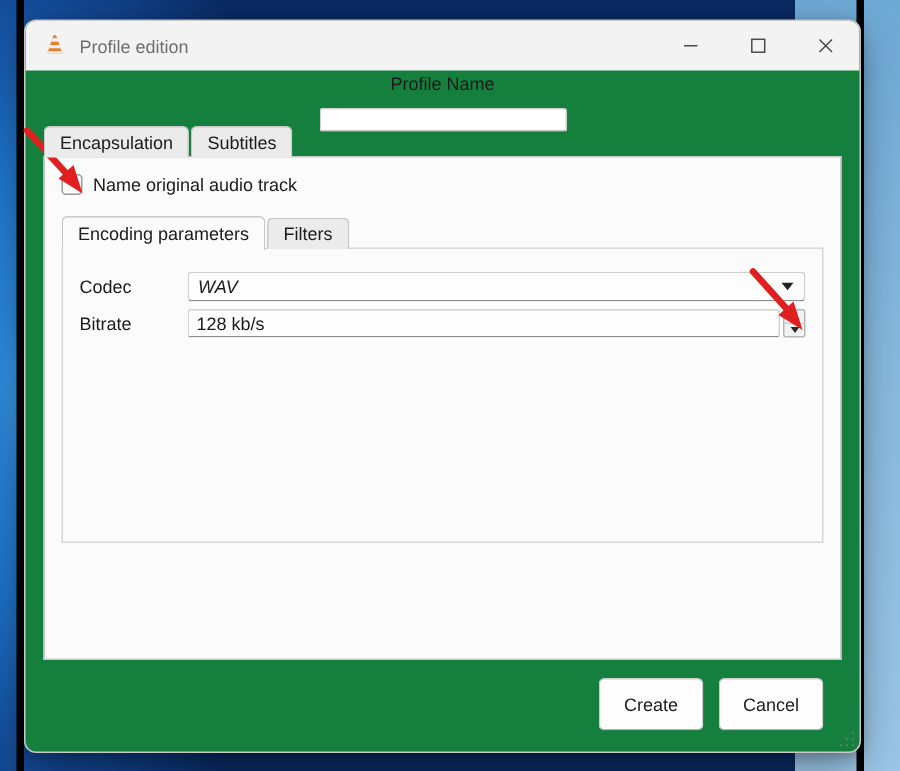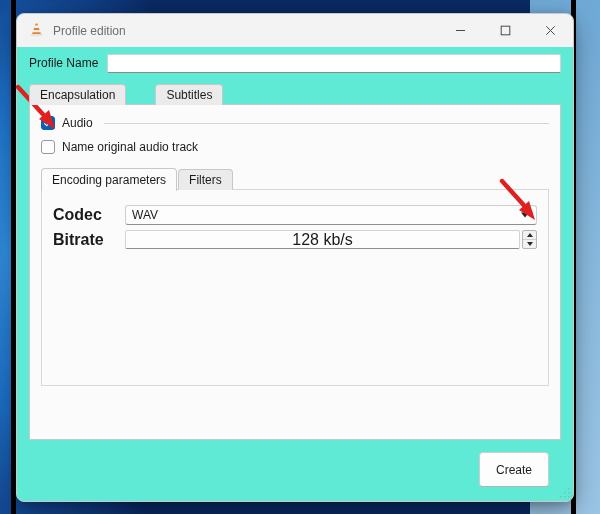--- a/index.html
+++ b/index.html
@@ -52,21 +52,21 @@
   .capture-bar.left  { left: 11px; }
   .capture-bar.right { left: 571px; }
 
   
   #window {
     position: absolute;
     left: 16px;
     top: 13px;
     width: 556px;
     height: 487px;
-    background: #5eead4;
+    background: #15803d;
     border: 1px solid #c9c9c9;
     border-radius: 8px;
     box-shadow: 0 10px 28px rgba(0,0,0,.34), 0 2px 8px rgba(0,0,0,.22);
     overflow: hidden;
   }
 
   
   #titlebar {
     height: 33px;
     background: #f3f3f3;
@@ -105,20 +105,21 @@
     padding: 0 12px;
   }
 
   
   #profile-row {
     display: flex;
     align-items: center;
     gap: 9px;
     height: 28px;
     margin-top: 2px;
+    flex-direction: column;
   }
   #profile-label { font-size: 12px; white-space: nowrap; }
   #profile-input {
     flex: 1;
     height: 19px;
     background: #ffffff;
     border: 1px solid #d2d2d2;
     border-bottom: 1px solid #8a8a8a;
     border-radius: 2px;
     font-family: "Liberation Sans", sans-serif;
@@ -129,21 +130,20 @@
   }
 
   
   #tabstrip {
     display: flex;
     align-items: flex-end;
     height: 22px;
     margin-top: 6px;
     position: relative;
     z-index: 2;
-    gap: 28px;
   }
   .tab {
     height: 20px;
     line-height: 20px;
     padding: 0 10px;
     font-size: 12px;
     border: 1px solid #c8c8c8;
     border-bottom: none;
     background: #ebebeb;
     border-radius: 4px 4px 0 0;
@@ -229,43 +229,43 @@
 
   
   .form-row {
     display: flex;
     align-items: center;
     height: 25px;
     margin-bottom: 0;
   }
   .form-label {
     width: 72px;
-    font-size: 16px;
+    font-size: 12px;
     flex: none;
-    font-weight: bold;
   }
   .field-wrap {
     flex: 1;
     display: flex;
     align-items: center;
   }
 
   .combo {
     flex: 1;
     height: 20px;
     background: #fdfdfd;
     border: 1px solid #cfcfcf;
     border-bottom: 1px solid #8e8e8e;
     border-radius: 3px;
     display: flex;
     align-items: center;
     padding: 0 6px;
     font-size: 12px;
     box-sizing: border-box;
     position: relative;
+    font-style: italic;
   }
   .combo .caret {
     position: absolute;
     right: 7px;
     top: 50%;
     transform: translateY(-50%);
     width: 0; height: 0;
     border-left: 4px solid transparent;
     border-right: 4px solid transparent;
     border-top: 5px solid #222;
@@ -273,23 +273,23 @@
 
   .spinfield {
     flex: 1;
     height: 19px;
     background: #fdfdfd;
     border: 1px solid #d3d3d3;
     border-bottom: 1px solid #8e8e8e;
     border-radius: 2px;
     display: flex;
     align-items: center;
-    justify-content: center;
+    justify-content: flex-start;
     padding: 0 5px;
-    font-size: 16px;
+    font-size: 12px;
     box-sizing: border-box;
   }
   .spinbtns {
     width: 15px;
     height: 19px;
     margin-left: 2px;
     border: 1px solid #b6b6b6;
     border-radius: 2px;
     background: #f2f2f2;
     display: flex;
@@ -408,25 +408,20 @@
       <input id="profile-input" type="text" value="" style="">
     </div>
 
     <div id="tabstrip">
       <div class="tab">Encapsulation</div>
       <div class="tab">Subtitles</div>
     </div>
 
     <div id="tabpage">
 
-      <div class="chk-row sep">
-        <span class="chk checked"></span>
-        <span class="chk-label">Audio</span>
-        <span class="hline"></span>
-      </div>
 
       <div class="chk-row">
         <span class="chk"></span>
         <span class="chk-label">Name original audio track</span>
       </div>
 
       <div id="inner-tabstrip">
         <div class="tab active">Encoding parameters</div>
         <div class="tab">Filters</div>
       </div>
@@ -460,20 +455,21 @@
           </span>
         </div>
 
 
 
       </div>
     </div>
 
     <div id="footer">
       <button class="btn">Create</button>
+      <button class="btn">Cancel</button>
     </div>
   </div>
 
   <svg id="grip" viewBox="0 0 10 10">
     <g fill="#8d8d8d">
       <rect x="8" y="0" width="1.4" height="1.4"></rect>
       <rect x="8" y="4" width="1.4" height="1.4"></rect>
         <rect x="4" y="4" width="1.4" height="1.4"></rect>
       <rect x="8" y="8" width="1.4" height="1.4"></rect>
         <rect x="4" y="8" width="1.4" height="1.4"></rect>

